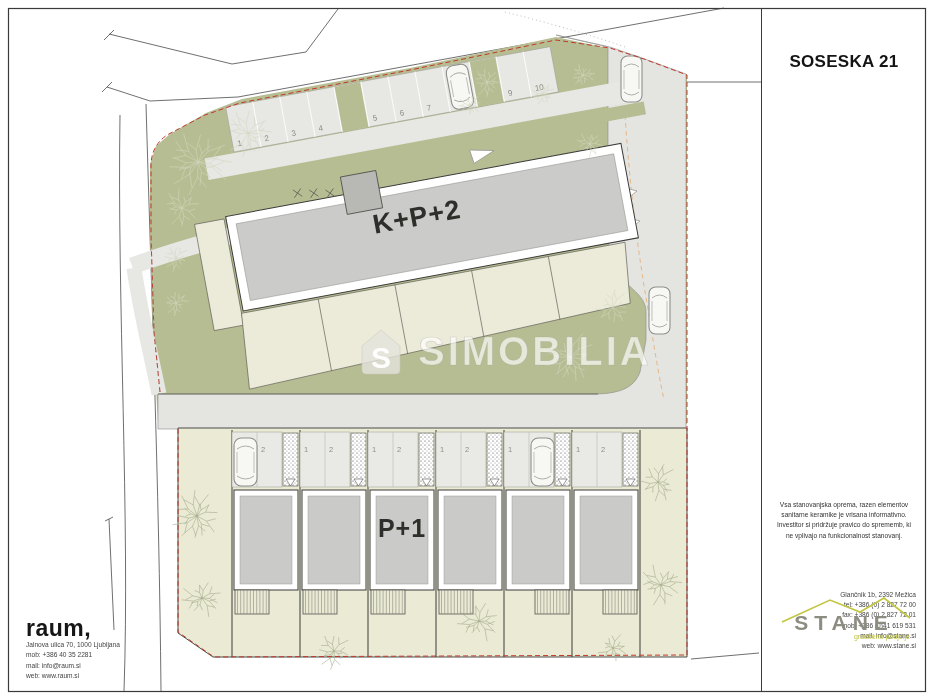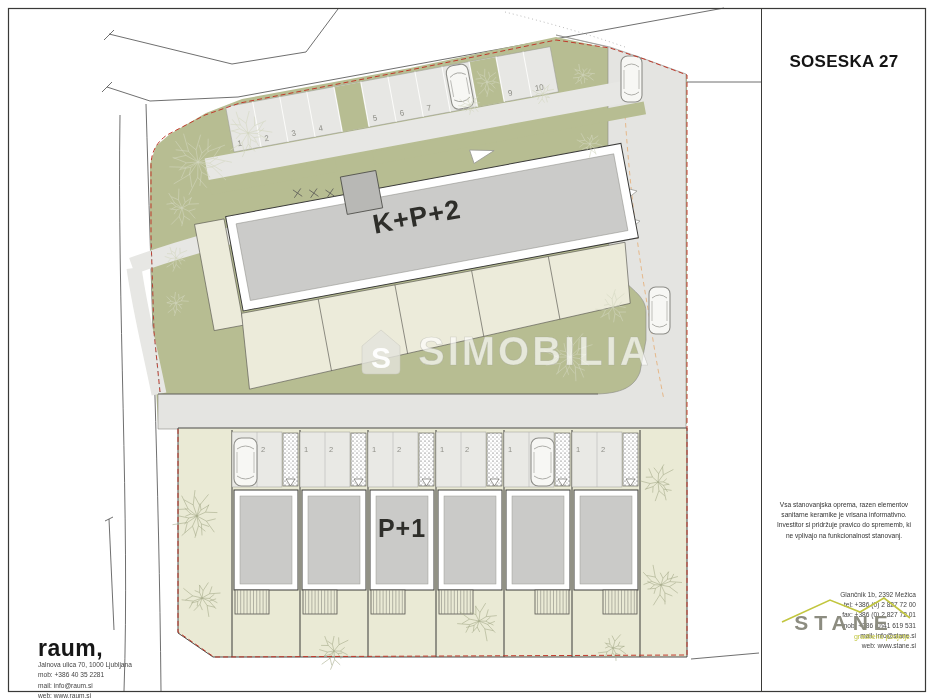--- a/index.html
+++ b/index.html
@@ -8,21 +8,21 @@
   svg{position:absolute;left:0;top:0;}
   .cream{fill:#ecebda;stroke:#55544e;stroke-width:.6;}
   .arrow{fill:#fff;stroke:#9a9a95;stroke-width:.8;}
   .titleblock{position:absolute;left:762px;top:8px;width:164px;height:684px;}
   .sheet-title{margin-top:44px;text-align:center;font-size:17px;font-weight:bold;
                letter-spacing:.3px;color:#141414;}
   .disclaimer{position:absolute;left:774px;top:500px;width:140px;font-size:6.6px;
               line-height:1.55;text-align:center;color:#333;}
   .stane{position:absolute;left:772px;top:590px;width:144px;text-align:right;}
   .stane .c, .raum .c{font-size:6.6px;line-height:1.55;color:#444;}
-  .raum{position:absolute;left:26px;top:636px;margin-left:12px;}
+  .raum{position:absolute;left:26px;top:616px;}
   .raum-name{font-size:23px;font-weight:bold;color:#161616;line-height:1.05;letter-spacing:.5px;}
   .lbl{pointer-events:none;}
 </style>
 </head>
 <body>
 
 <div class="sheet">
 
 <svg width="934" height="700" viewBox="0 0 934 700">
   <defs>
@@ -331,21 +331,21 @@
     <path d="M362,346 L381,330 L400,346 L400,370 Q400,374 396,374 L366,374 Q362,374 362,370 Z" fill="rgba(228,228,220,0.8)" stroke="rgba(200,200,190,0.5)" stroke-width="1"></path>
     <text x="381" y="368" text-anchor="middle" style="font:bold 30px &quot;Liberation Sans&quot;,sans-serif;fill:rgba(255,255,255,0.95)">S</text>
     <text x="418" y="365" style="font:bold 40px &quot;Liberation Sans&quot;,sans-serif;letter-spacing:3px;fill:rgba(255,255,255,0.66);stroke:rgba(150,150,140,0.35);stroke-width:0.7">SIMOBILIA</text>
   </g>
 
   <rect x="8.5" y="8.5" width="917" height="683" fill="none" stroke="#3a3a38" stroke-width="1.2"></rect>
   <line x1="761.5" y1="8.5" x2="761.5" y2="691.5" stroke="#3a3a38" stroke-width="1"></line>
 </svg>
 
 <div class="titleblock">
-  <div class="sheet-title">SOSESKA 27</div>
+  <div class="sheet-title">SOSESKA 21</div>
 </div>
 
 <div class="disclaimer">Vsa stanovanjska oprema, razen elementov sanitarne keramike je vrisana informativno. Investitor si pridržuje pravico do sprememb, ki ne vplivajo na funkcionalnost stanovanj.</div>
 
 <div class="stane">
   <svg width="144" height="52" viewBox="0 0 144 52">
     <path d="M10,32 L58,10 L88,22 L112,8 L138,28" fill="none" stroke="#c2c63f" stroke-width="1.6"></path>
     <text x="72" y="40" text-anchor="middle" style="font:bold 21px &quot;Liberation Sans&quot;,sans-serif;letter-spacing:6px;fill:#8c8c80">STANE</text>
     <text x="138" y="49" text-anchor="end" style="font:7px &quot;Liberation Sans&quot;,sans-serif;fill:#c2c63f">gradbeno podjetje</text>
   </svg>

